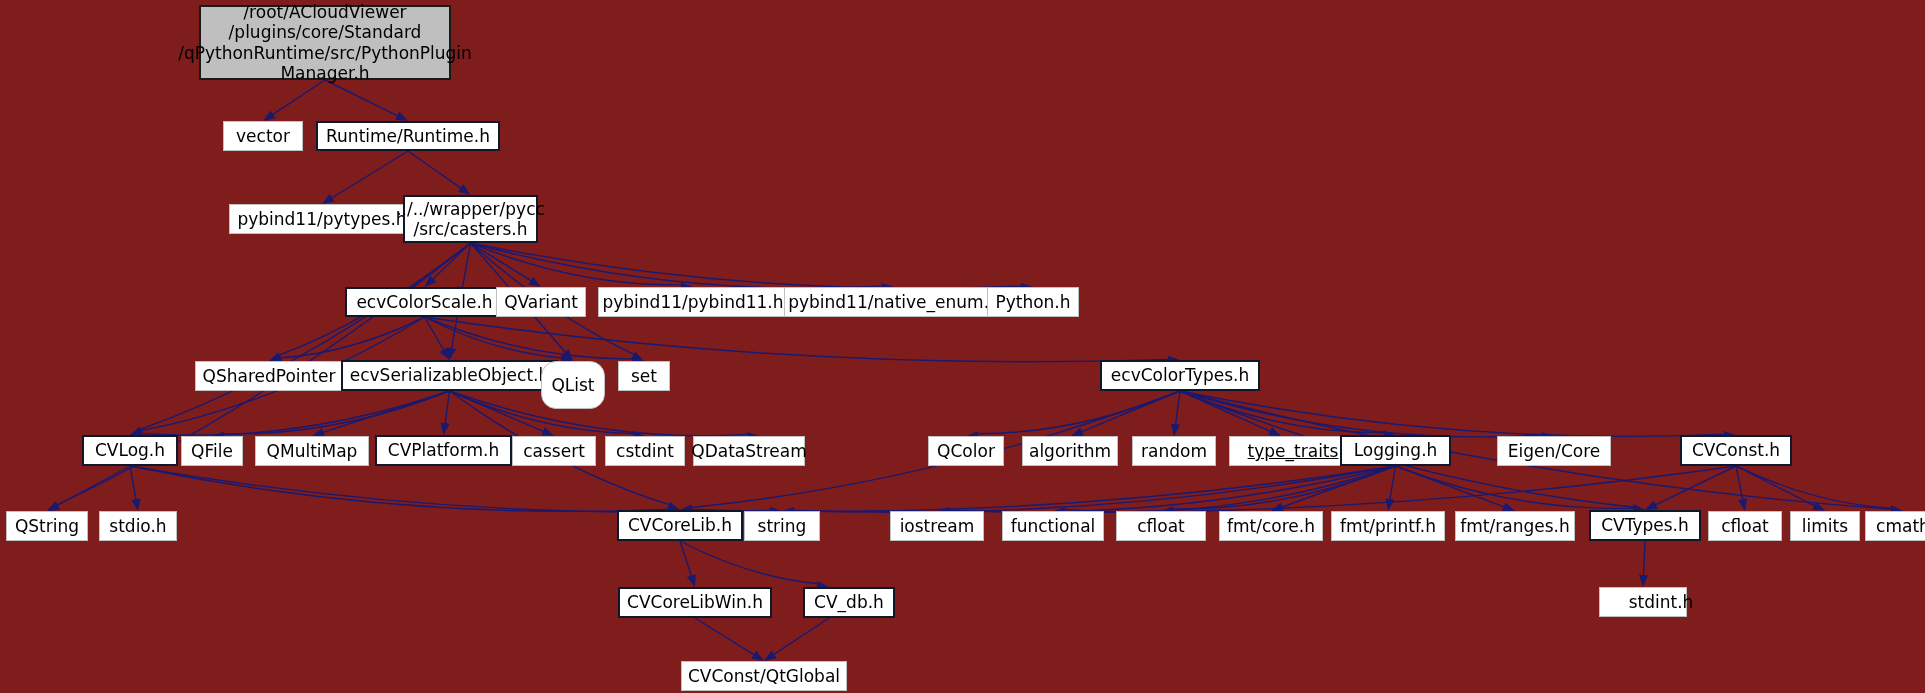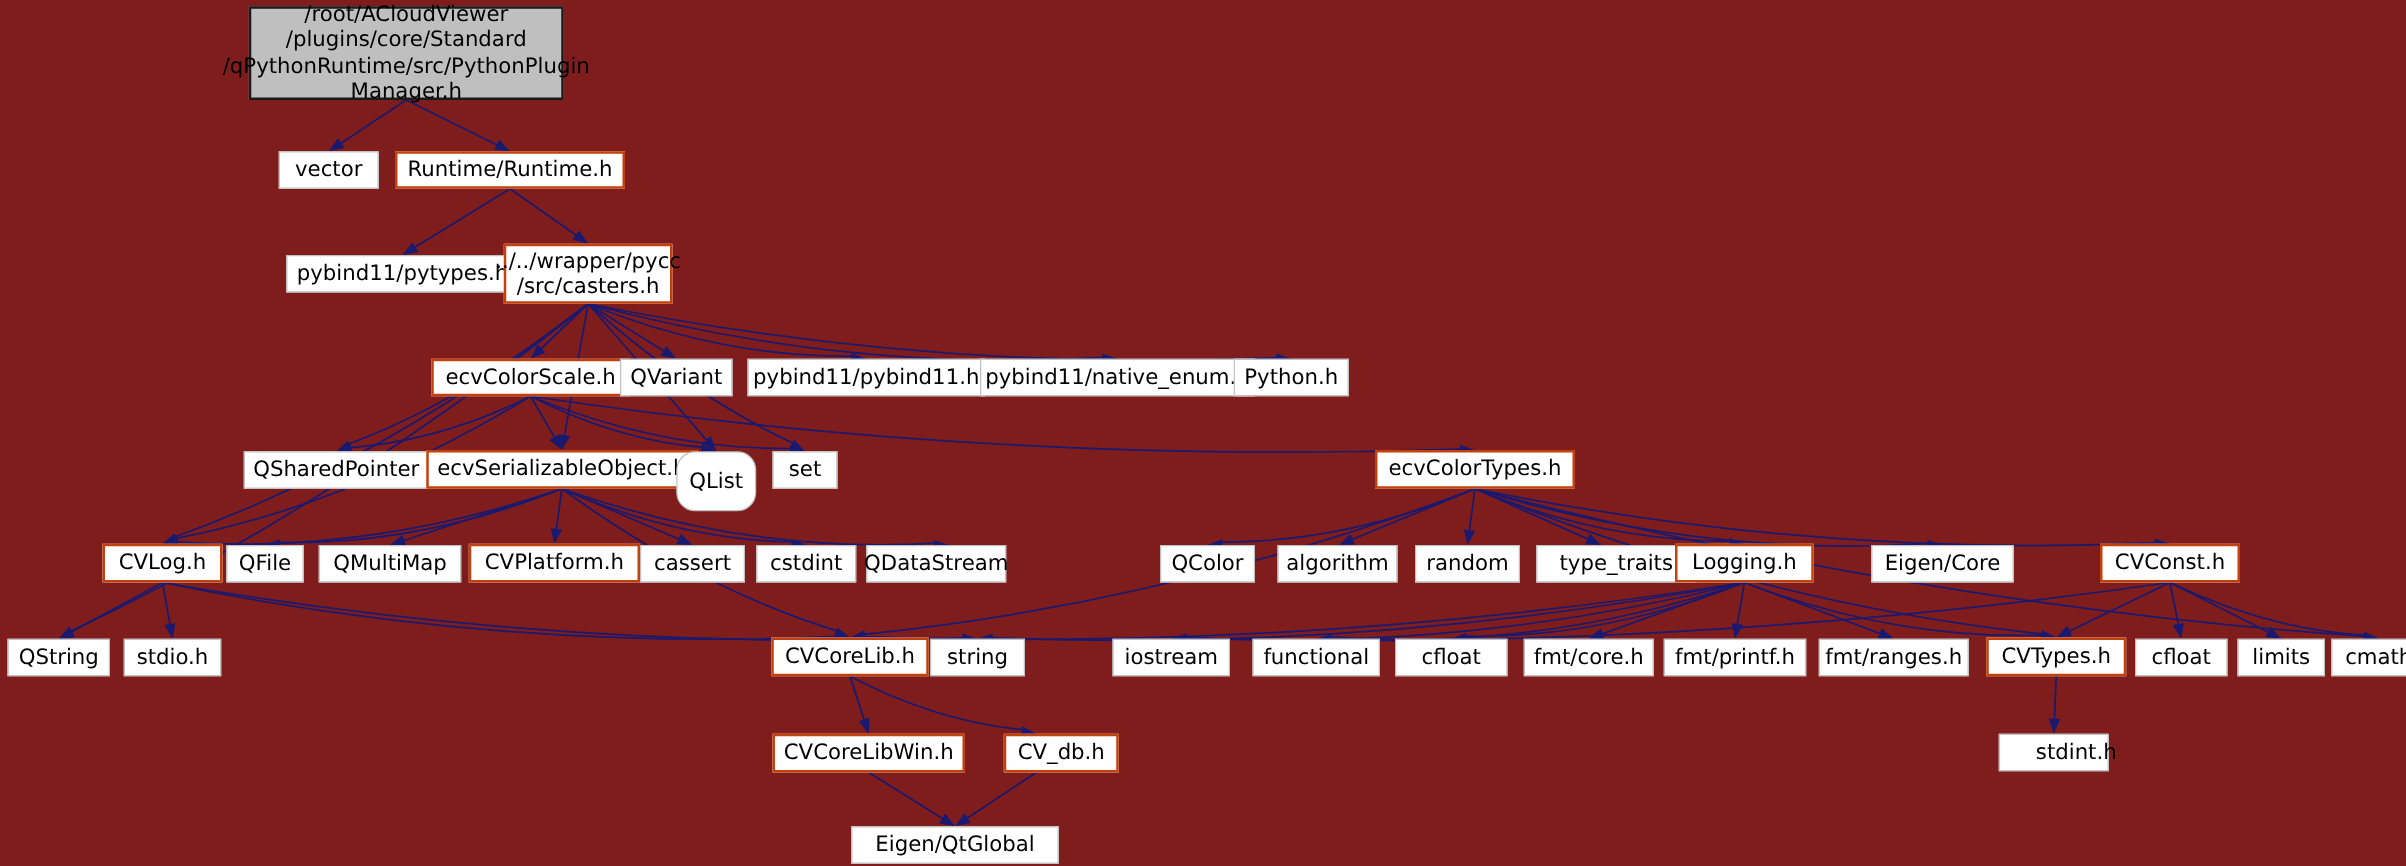--- a/index.html
+++ b/index.html
@@ -20,21 +20,21 @@
     justify-content:center;
     text-align:center;
     color:#000000;
     background:#ffffff;
     border:1px solid #c0c0c0;
     font-size:17px;
     line-height:1.18;
     white-space:pre;
     letter-spacing:0px;
   }
-  .node.bold{border:2px solid #c2410c;}
+  .node.bold{border:2px solid #0f172a;}
   .node.root{background:#bfbfbf;border:2px solid #1a1a1a;}
 </style>
 </head>
 <body>
 
 <div id="graph">
   <svg id="edges" xmlns="http://www.w3.org/2000/svg">
       <path d="M 325 80 Q 298.58762845505487 97.46624569907664 272.1752569101097 114.93249139815326" fill="none" stroke="#191970" stroke-width="1.4"></path>
       <polygon points="263,121 270.47204939571105,110.54397409012132 275.54669295361924,118.21782532403127" fill="#191970"></polygon>
       <path d="M 325 80 Q 361.5688255036298 98.06411862227495 398.13765100725954 116.12823724454988" fill="none" stroke="#191970" stroke-width="1.4"></path>
@@ -182,35 +182,35 @@
     <div class="node bold" style="left: 82px; top: 435px; width: 96px; height: 31px;">CVLog.h</div>
     <div class="node" style="left: 181px; top: 436px; width: 62px; height: 30px;">QFile</div>
     <div class="node" style="left: 255px; top: 436px; width: 114px; height: 30px;">QMultiMap</div>
     <div class="node bold" style="left: 375px; top: 435px; width: 137px; height: 31px;">CVPlatform.h</div>
     <div class="node" style="left: 512px; top: 436px; width: 84px; height: 30px;">cassert</div>
     <div class="node" style="left: 605px; top: 436px; width: 80px; height: 30px;">cstdint</div>
     <div class="node" style="left: 693px; top: 436px; width: 112px; height: 30px;">QDataStream</div>
     <div class="node" style="left: 928px; top: 436px; width: 76px; height: 30px;">QColor</div>
     <div class="node" style="left: 1022px; top: 436px; width: 96px; height: 30px;">algorithm</div>
     <div class="node" style="left: 1132px; top: 436px; width: 84px; height: 30px;">random</div>
-    <div class="node" style="left: 1229px; top: 436px; width: 128px; height: 30px;">type_traits</div>
+    <div class="node" style="left: 1229px; top: 436px; width: 128px; height: 30px; text-decoration: underline;">type_traits</div>
     <div class="node bold" style="left: 1340px; top: 435px; width: 111px; height: 31px;">Logging.h</div>
     <div class="node" style="left: 1497px; top: 436px; width: 114px; height: 30px;">Eigen/Core</div>
     <div class="node bold" style="left: 1680px; top: 435px; width: 112px; height: 31px;">CVConst.h</div>
     <div class="node" style="left: 6px; top: 511px; width: 82px; height: 30px;">QString</div>
     <div class="node" style="left: 99px; top: 511px; width: 78px; height: 30px;">stdio.h</div>
     <div class="node bold" style="left: 617px; top: 510px; width: 126px; height: 31px;">CVCoreLib.h</div>
     <div class="node" style="left: 744px; top: 511px; width: 76px; height: 30px;">string</div>
     <div class="node" style="left: 890px; top: 511px; width: 94px; height: 30px;">iostream</div>
     <div class="node" style="left: 1002px; top: 511px; width: 102px; height: 30px;">functional</div>
     <div class="node" style="left: 1116px; top: 511px; width: 90px; height: 30px;">cfloat</div>
     <div class="node" style="left: 1219px; top: 511px; width: 104px; height: 30px;">fmt/core.h</div>
     <div class="node" style="left: 1331px; top: 511px; width: 114px; height: 30px;">fmt/printf.h</div>
     <div class="node" style="left: 1455px; top: 511px; width: 120px; height: 30px;">fmt/ranges.h</div>
     <div class="node bold" style="left: 1589px; top: 510px; width: 112px; height: 31px;">CVTypes.h</div>
     <div class="node" style="left: 1708px; top: 511px; width: 74px; height: 30px;">cfloat</div>
     <div class="node" style="left: 1790px; top: 511px; width: 70px; height: 30px;">limits</div>
     <div class="node" style="left: 1865px; top: 511px; width: 76px; height: 30px;">cmath</div>
     <div class="node bold" style="left: 618px; top: 587px; width: 154px; height: 31px;">CVCoreLibWin.h</div>
     <div class="node bold" style="left: 783px; top: 587px; width: 92px; height: 31px; margin-left: 20px;">CV_db.h</div>
     <div class="node" style="left: 1599px; top: 587px; width: 88px; height: 30px; padding-left: 36px;">stdint.h</div>
-    <div class="node" style="left: 681px; top: 661px; width: 166px; height: 30px;">Eigen/QtGlobal</div>
+    <div class="node" style="left: 681px; top: 661px; width: 166px; height: 30px;">CVConst/QtGlobal</div>
   </div>
 
 </body></html>

